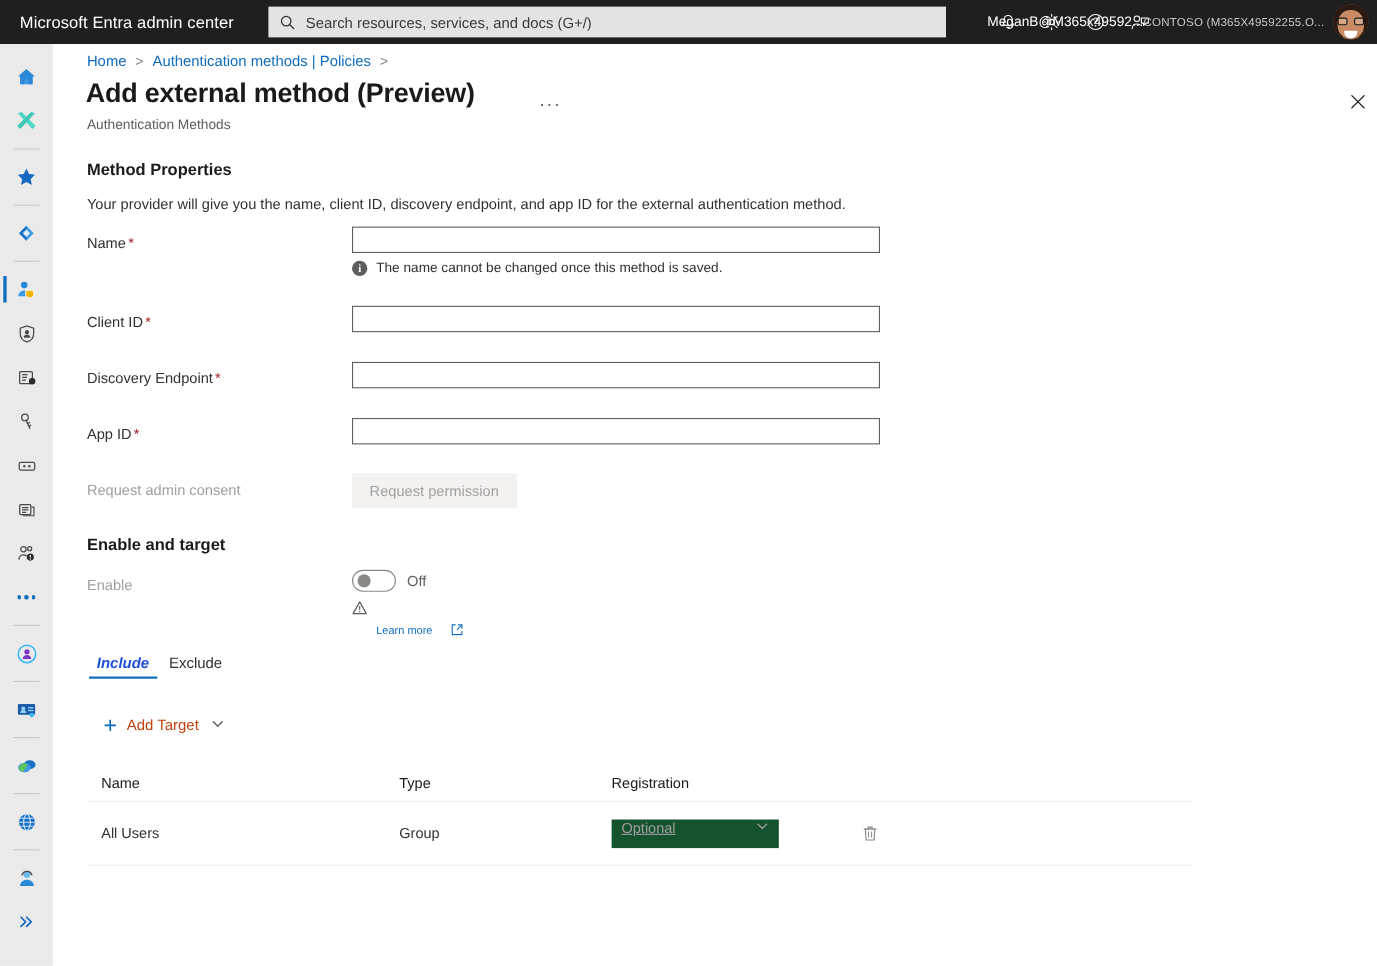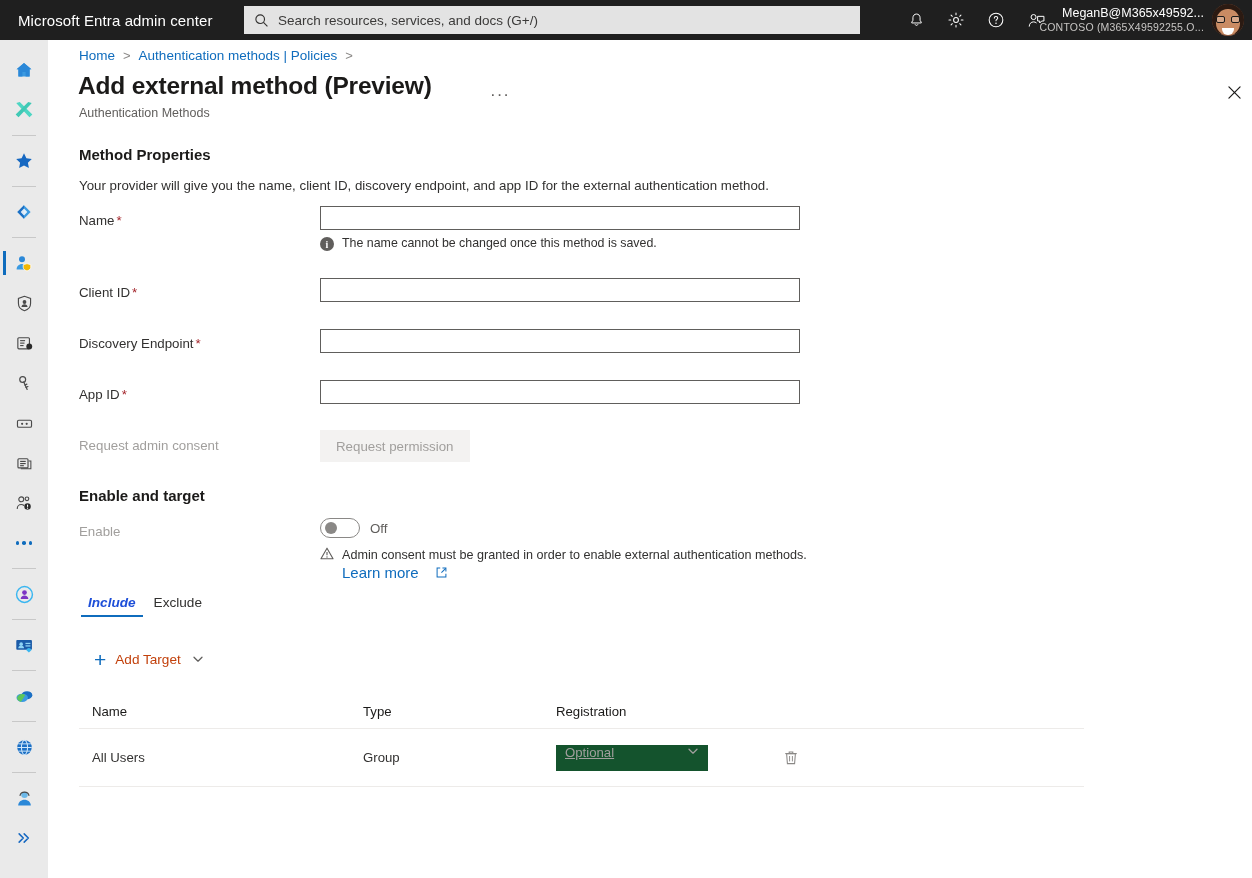--- a/index.html
+++ b/index.html
@@ -55,21 +55,21 @@
     cursor: pointer; background: transparent; border: 0;
   }
   .top-icon-btn svg { display: block; }
 
   .account {
     position: absolute; right: 0; top: 0;
     height: 40px; display: flex; align-items: center;
     padding-right: 8px; cursor: pointer;
   }
   .account-text {
-    display: flex; flex-direction: column;
+    display: flex; flex-direction: row;
     align-items: flex-end; justify-content: center;
     margin-right: 8px; line-height: 1.18;
   }
   .account-name { font-size: 12.5px; color: #ffffff; white-space: nowrap; }
   .account-org  { font-size: 10.5px; color: #c8c6c4; white-space: nowrap; letter-spacing: .2px; }
   .avatar {
     width: 32px; height: 32px; border-radius: 50%;
     overflow: hidden; position: relative;
     background: #8b5a42; flex: 0 0 32px;
   }
@@ -237,21 +237,21 @@
     background: #8a8886;
   }
   .toggle-label { font-size: 13.3px; color: #605e5c; }
 
   .warn-row {
     position: absolute; left: 260px;
     display: flex; align-items: flex-start; gap: 8px;
   }
   .warn-text { font-size: 12.6px; color: #323130; line-height: 1.45; }
   .learn {
-    color: #0f6cbd; font-size: 15px; cursor: pointer;
+    color: #0f6cbd; font-size: 10px; cursor: pointer;
     display: inline-flex; align-items: center; gap: 17px;
   }
 
   
   .pivots { position: absolute; left: 19px; display: flex; gap: 0; }
   .pivot {
     font-size: 13.6px; color: #323130;
     padding: 0 9px 7px 9px; cursor: pointer;
     position: relative;
   }
@@ -617,21 +617,21 @@
 
   <div class="warn-row" style="top:505px">
     <span style="margin-top:1px">
       <svg width="14" height="13" viewBox="0 0 15 14">
           <path d="M7.5 1.3 14 12.7H1z" fill="none" stroke="#605e5c" stroke-width="1.2" stroke-linejoin="round"></path>
           <line x1="7.5" y1="5.3" x2="7.5" y2="8.9" stroke="#605e5c" stroke-width="1.2"></line>
           <circle cx="7.5" cy="10.7" r=".75" fill="#605e5c"></circle>
         </svg>
     </span>
     <span>
-      <span class="warn-text">Admin consent must be granted in order to enable external authentication methods.</span><br>
+      <br>
       <span class="learn">
         <span>Learn more</span>
         <span>
           <svg width="11" height="11" viewBox="0 0 12 12">
               <path d="M4.6 1.2H1.2v9.6h9.6V7.4" fill="none" stroke="#0f6cbd" stroke-width="1.1"></path>
               <path d="M7 1.2h3.8V5" fill="none" stroke="#0f6cbd" stroke-width="1.1"></path>
               <line x1="10.6" y1="1.4" x2="5.9" y2="6.1" stroke="#0f6cbd" stroke-width="1.1"></line>
             </svg>
         </span>
       </span>

